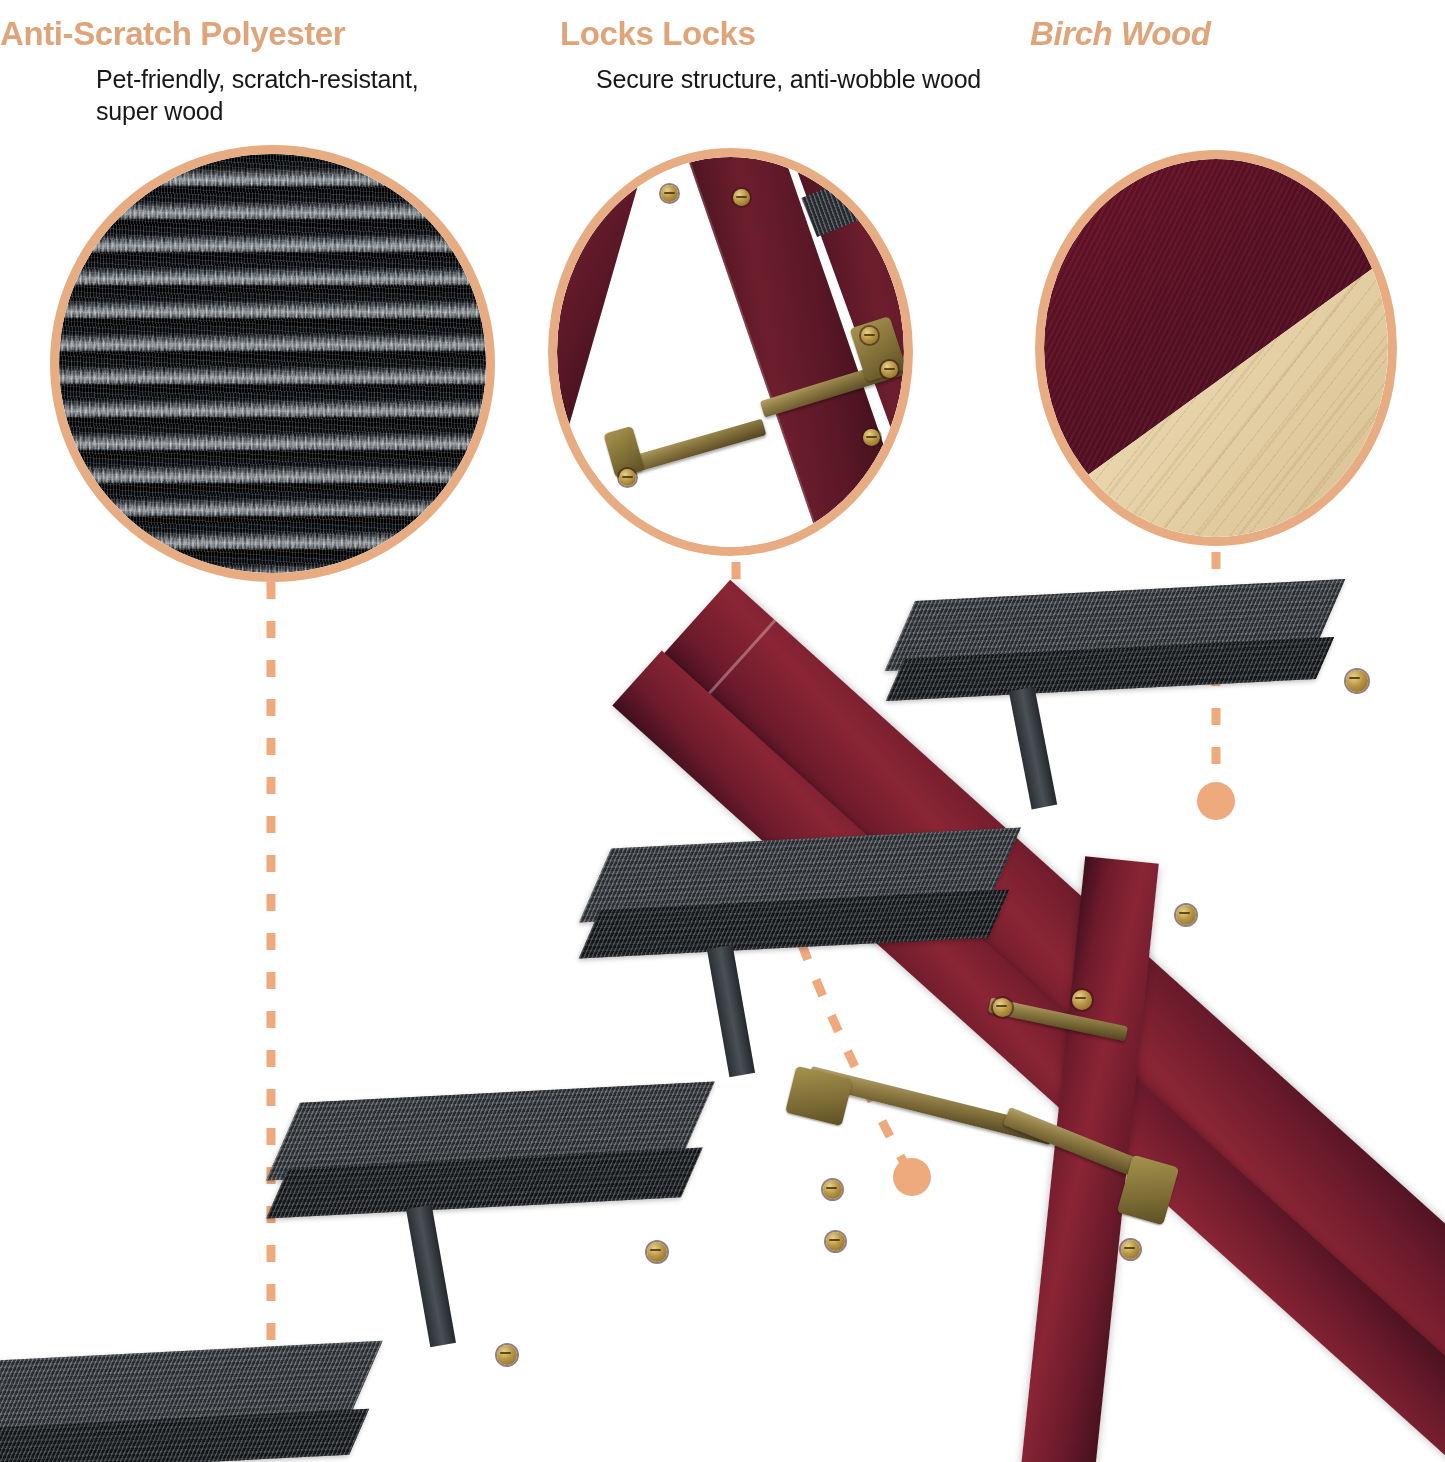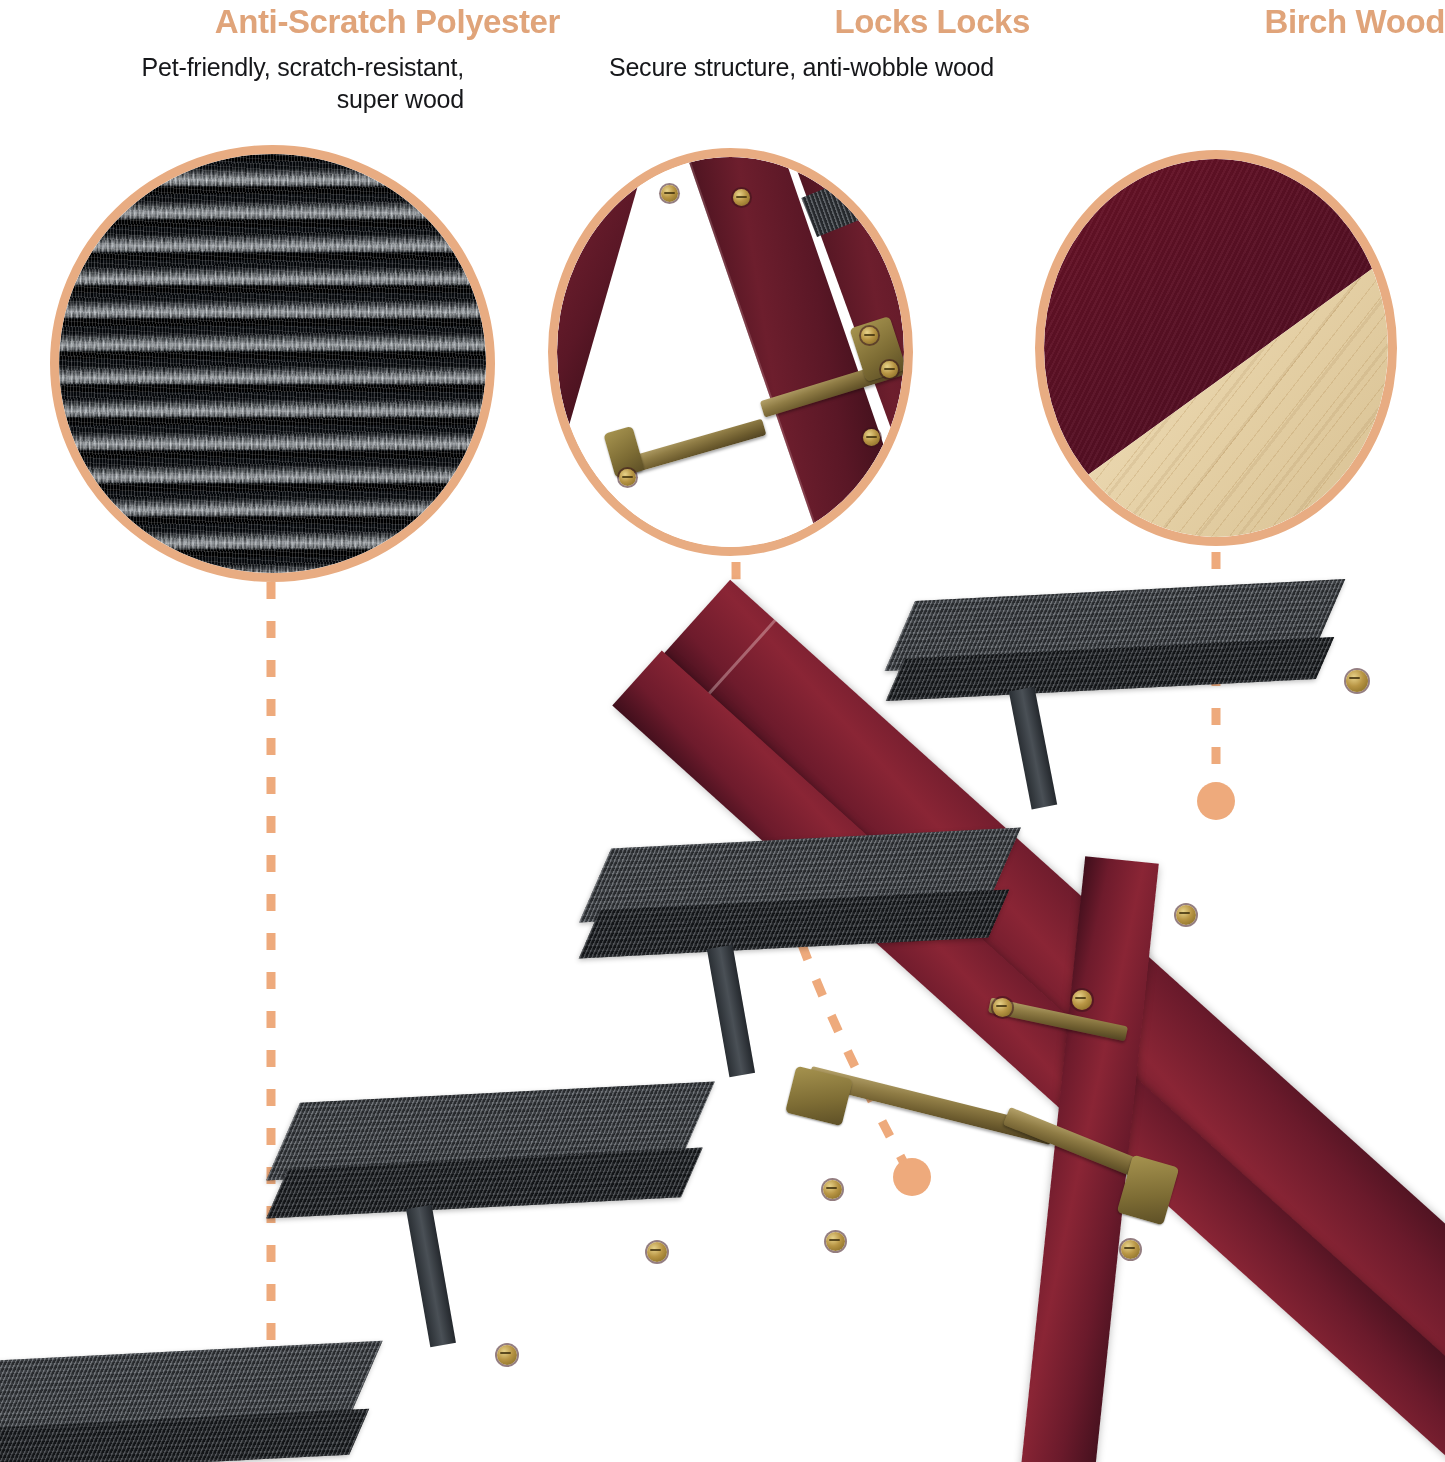--- a/index.html
+++ b/index.html
@@ -8,24 +8,24 @@
     width:1445px; height:1462px;
     font-family:"Liberation Sans", sans-serif;
     position:relative; overflow:hidden;
   }
 
   
   .features {
     position:absolute; top:0; left:0; width:1445px; height:140px;
     display:flex; align-items:flex-start;
   }
-  .feature { position:relative; text-align:right; padding-top:4px; }
+  .feature { position:relative; text-align:left; padding-top:16px; }
   .feature.f1 { width:560px; }
   .feature.f2 { width:470px; }
-  .feature.f3 { width:415px; }
+  .feature.f3 { width:415px;font-style:italic; }
 
   .feat-title {
     font-size:33px; font-weight:bold; color:#e0a47a;
     letter-spacing:-0.4px; line-height:1.12; white-space:nowrap;
   }
   .feat-desc {
     margin-top:10px; font-size:25px; color:#16171a;
     line-height:1.30; letter-spacing:-0.2px;
   }
   .feature.f1 .feat-desc { padding:0 96px; }

